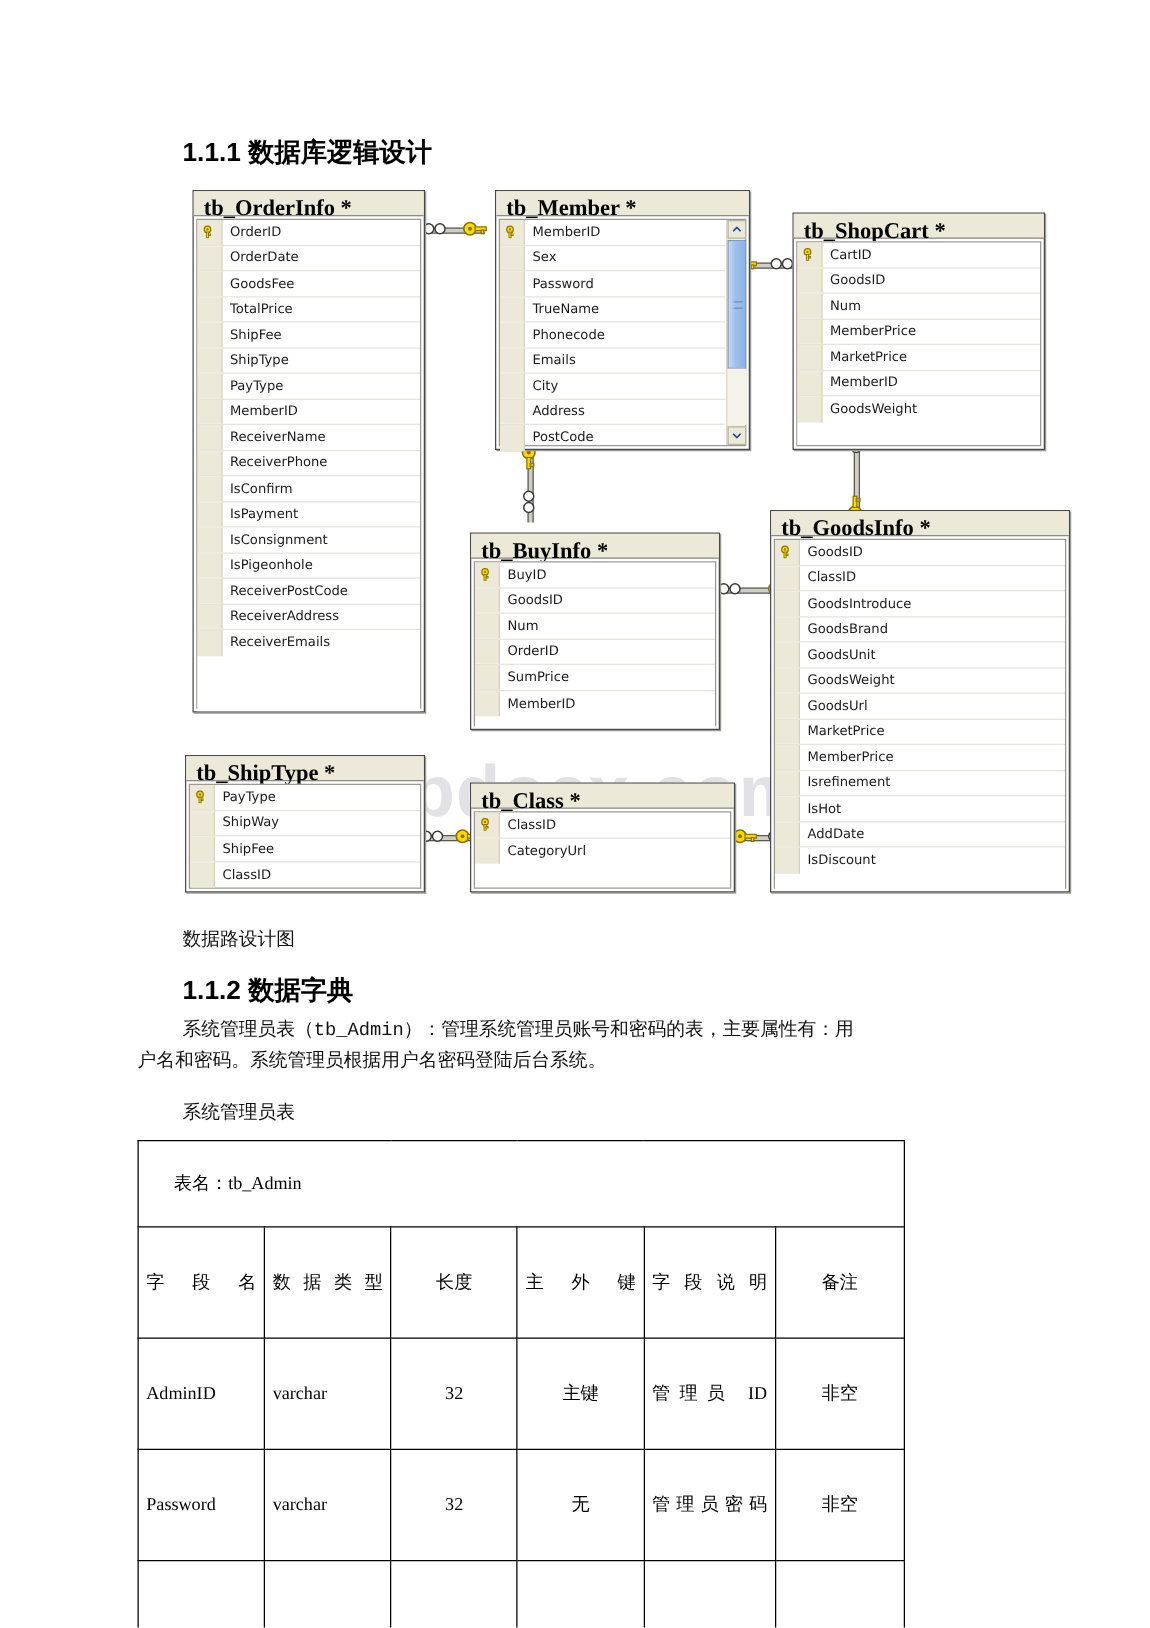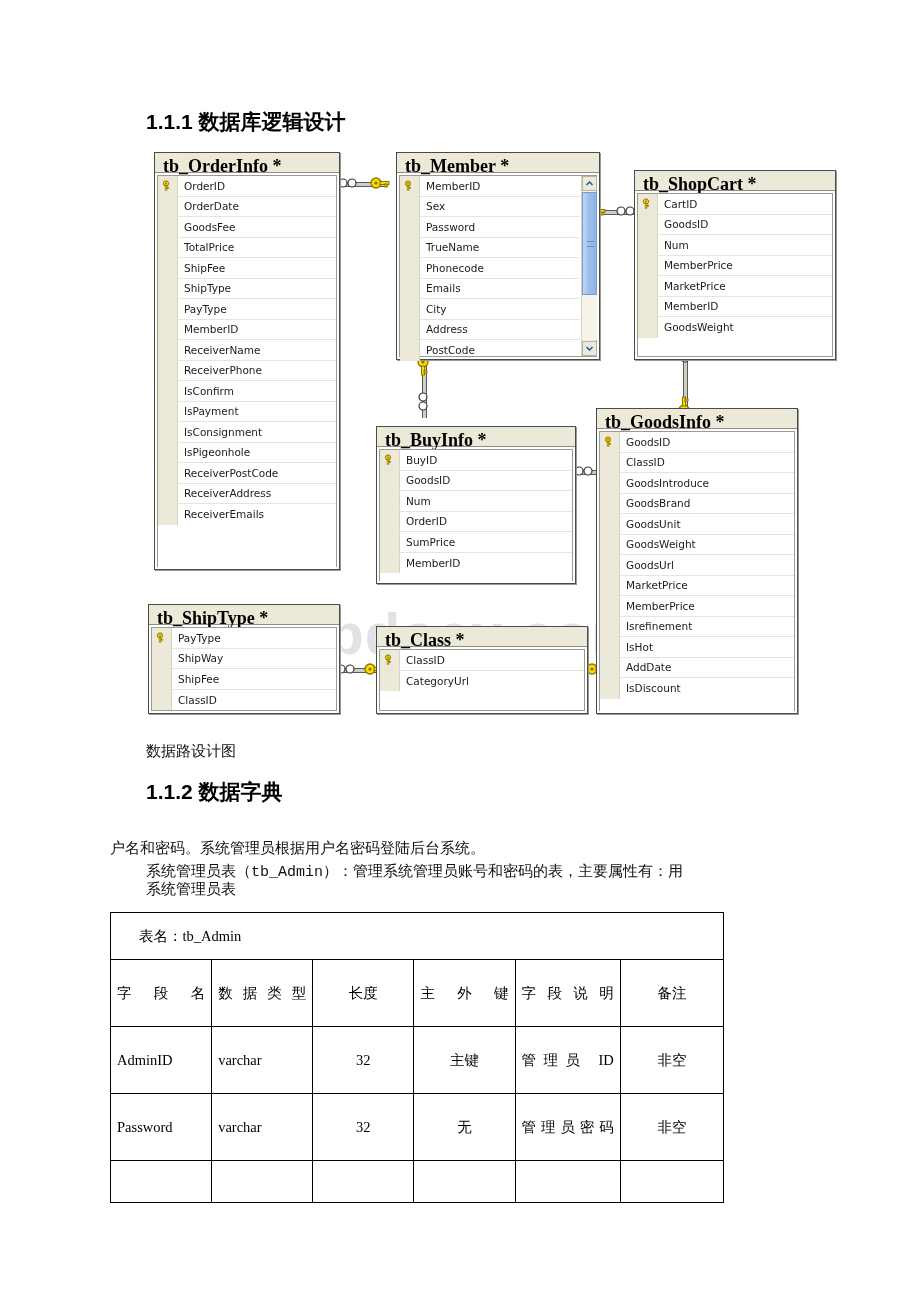--- a/index.html
+++ b/index.html
@@ -91,21 +91,21 @@
   .link{position:absolute;background:#d0cec4;}
   .link.h{height:3px;border-top:1px solid #5b5b55;border-bottom:1px solid #5b5b55;box-sizing:content-box;}
   .link.v{width:3px;border-left:1px solid #5b5b55;border-right:1px solid #5b5b55;box-sizing:content-box;}
   .endp{position:absolute;}
 
   
   .dict{
     position:absolute;border-collapse:collapse;table-layout:fixed;
     font-family:"Liberation Serif", serif;font-size:14.5px;color:#000;
   }
-  .dict td{border:1px solid #000;vertical-align:middle;padding:4px 6px;line-height:22px;}
+  .dict td{border:1px solid #000;vertical-align:middle;padding:15px 6px;line-height:22px;}
   .dict td.ctr{text-align:center;}
   .dict td.jl{text-align:justify;text-align-last:justify;}
   .dict tr.tall td{height:58px;}
   .dict tr.empty td{height:33px;}
   .dict td.titlecell{text-align:left;padding-left:28px;height:38px;}
 </style>
 </head>
 <body>
 
 <div class="page">
@@ -461,21 +461,21 @@
             </div>
           <div class="row">
               <div class="gut"></div>
               <div class="fld">MemberID</div>
             </div>
         </div>
         <div class="filler" style="height:9px;"></div>
       </div>
     </div>
 
-    <div class="tbl" style="left:596px;top:408px;width:202px;height:306px;">
+    <div class="tbl" style="left:616px;top:408px;width:240px;height:306px;">
       <div class="hdr">tb_GoodsInfo *</div>
       <div class="body" style="height:280px;">
         <div>
           <div class="row">
               <div class="gut">
                 <svg class="keyico" width="11" height="11" viewBox="0 0 11 11">
                   <circle cx="4" cy="3.5" r="2.6" fill="#ffd900" stroke="#8a7400" stroke-width="1"></circle>
                   <circle cx="4" cy="3.5" r="0.9" fill="#8a7400"></circle>
                   <rect x="3.2" y="5.6" width="1.7" height="4.6" fill="#ffd900" stroke="#8a7400" stroke-width="0.7"></rect>
                   <rect x="4.8" y="7.2" width="1.7" height="1.2" fill="#ffd900" stroke="#8a7400" stroke-width="0.7"></rect>
@@ -590,21 +590,21 @@
         <div class="filler" style="height:18px;"></div>
       </div>
     </div>
 
   </div>
 
   <div class="para" style="left:146px;top:740px;">数据路设计图</div>
 
   <div class="h3" style="left:146px;top:778px;">1.1.2 数据字典</div>
 
-  <div class="para" style="left:146px;top:812px;width:752px;margin-top:48px;">系统管理员表（tb_Admin）：管理系统管理员账号和密码的表，主要属性有：用</div>
+  <div class="para" style="left:146px;top:812px;width:752px;">系统管理员表（tb_Admin）：管理系统管理员账号和密码的表，主要属性有：用</div>
   <div class="para" style="left:110px;top:837px;width:790px;">户名和密码。系统管理员根据用户名密码登陆后台系统。</div>
 
   <div class="para" style="left:146px;top:878px;">系统管理员表</div>
 
   <table class="dict" style="left:110px;top:912px;width:614px;">
     <colgroup>
       <col style="width:100px">
         <col style="width:100px">
         <col style="width:100px">
       <col style="width:100px">

